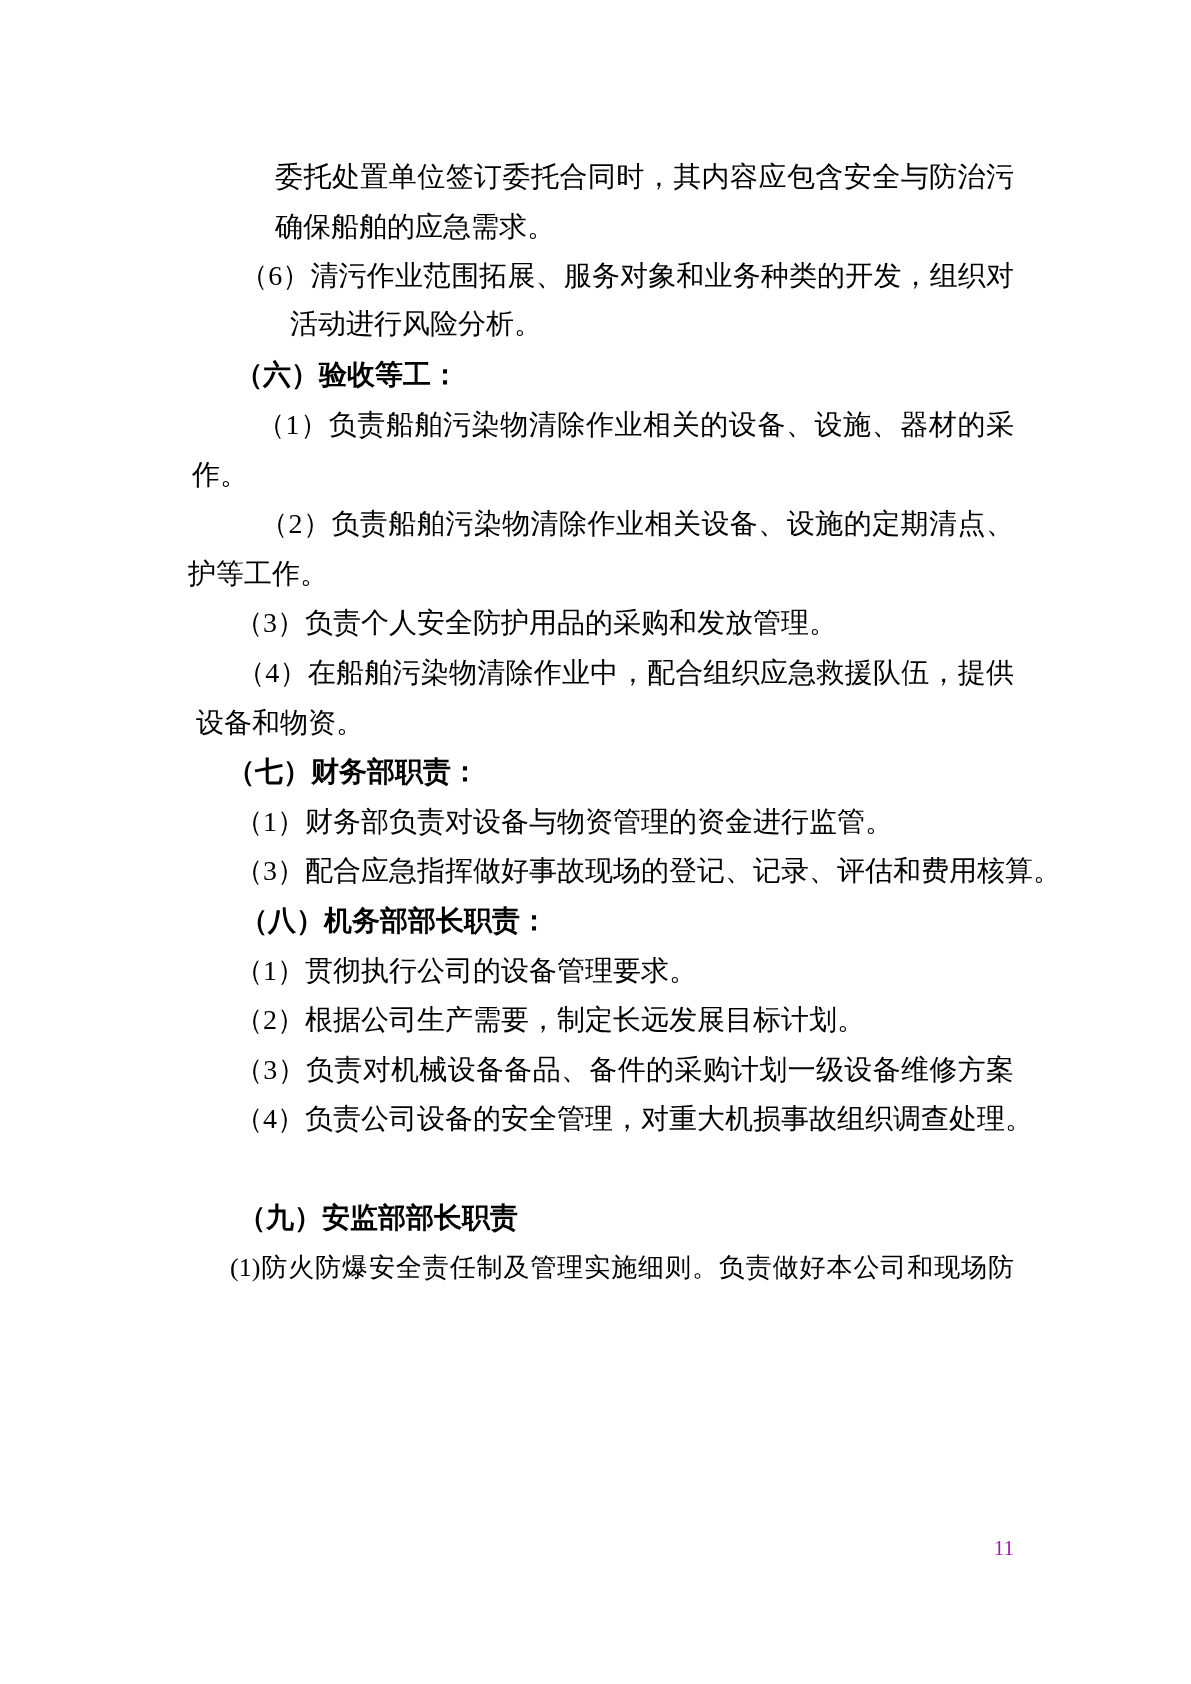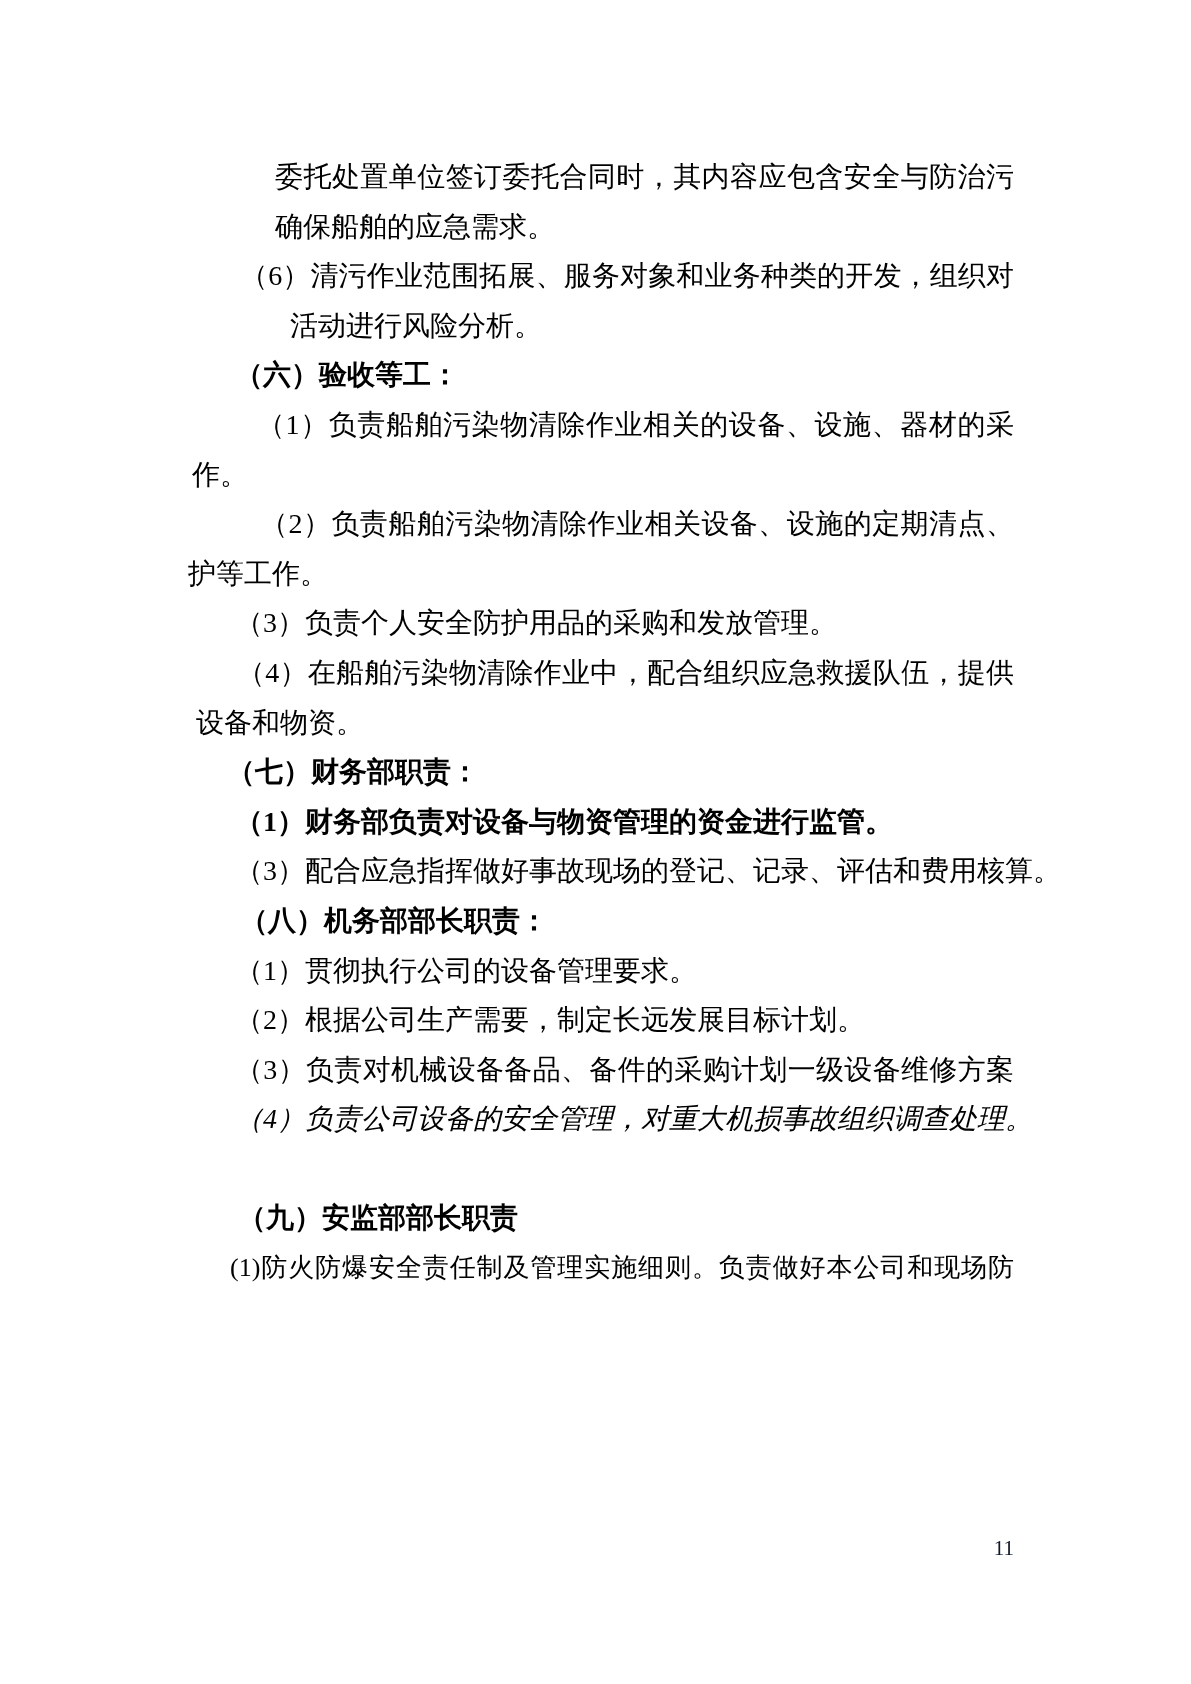--- a/index.html
+++ b/index.html
@@ -44,47 +44,47 @@
   }
   .page-number {
     position: absolute;
     top: 1534px;
     left: 178px;
     width: 836px;
     text-align: right;
     font-size: 21px;
     line-height: 28px;
     font-family: "Liberation Serif", "DejaVu Serif", serif;
-    color: #0f172a;
+    color: #a21caf;
   }
 </style>
 </head>
 <body>
 
 <div class="page">
   <div class="textblock">
     <div class="line jl" style="padding-left:97px;">委托处置单位签订委托合同时，其内容应包含安全与防治污染相关内容，</div>
     <div class="line" style="padding-left:97px;">确保船舶的应急需求。</div>
     <div class="line jl" style="padding-left:62px;">（6）清污作业范围拓展、服务对象和业务种类的开发，组织对新业务开发</div>
-    <div class="line" style="padding-left:112px;">活动进行风险分析。</div>
+    <div class="line" style="padding-left:112px;font-family:Liberation Mono, monospace;">活动进行风险分析。</div>
     <div class="line bold" style="padding-left:57px;">（六）验收等工：</div>
     <div class="line jl" style="padding-left:79px;">（1）负责船舶污染物清除作业相关的设备、设施、器材的采购、验收等工</div>
     <div class="line" style="padding-left:14px;">作。</div>
     <div class="line jl" style="padding-left:82px;">（2）负责船舶污染物清除作业相关设备、设施的定期清点、检查、保养维</div>
     <div class="line" style="padding-left:10px;">护等工作。</div>
     <div class="line" style="padding-left:57px;">（3）负责个人安全防护用品的采购和发放管理。</div>
     <div class="line jl" style="padding-left:59px;">（4）在船舶污染物清除作业中，配合组织应急救援队伍，提供应急所需的</div>
     <div class="line" style="padding-left:4px;margin-left:14px;">设备和物资。</div>
     <div class="line bold" style="padding-left:49px;">（七）财务部职责：</div>
-    <div class="line" style="padding-left:57px;font-weight:bold;">（1）财务部负责对设备与物资管理的资金进行监管。</div>
+    <div class="line" style="padding-left:57px;">（1）财务部负责对设备与物资管理的资金进行监管。</div>
     <div class="line" style="padding-left:57px;">（3）配合应急指挥做好事故现场的登记、记录、评估和费用核算。</div>
     <div class="line bold" style="padding-left:62px;">（八）机务部部长职责：</div>
     <div class="line" style="padding-left:57px;">（1）贯彻执行公司的设备管理要求。</div>
     <div class="line" style="padding-left:57px;">（2）根据公司生产需要，制定长远发展目标计划。</div>
     <div class="line jl" style="padding-left:57px;">（3）负责对机械设备备品、备件的采购计划一级设备维修方案的审核和监</div>
-    <div class="line" style="padding-left:57px;font-style:italic;">（4）负责公司设备的安全管理，对重大机损事故组织调查处理。</div>
+    <div class="line" style="padding-left:57px;">（4）负责公司设备的安全管理，对重大机损事故组织调查处理。</div>
     <div class="line"></div>
     <div class="line bold" style="padding-left:60px;">（九）安监部部长职责</div>
     <div class="line jl small" style="padding-left:52px;">(1)防火防爆安全责任制及管理实施细则。负责做好本公司和现场防火防爆安全监督、</div>
   </div>
 
   <div class="page-number">11</div>
 </div>
 
 </body></html>

